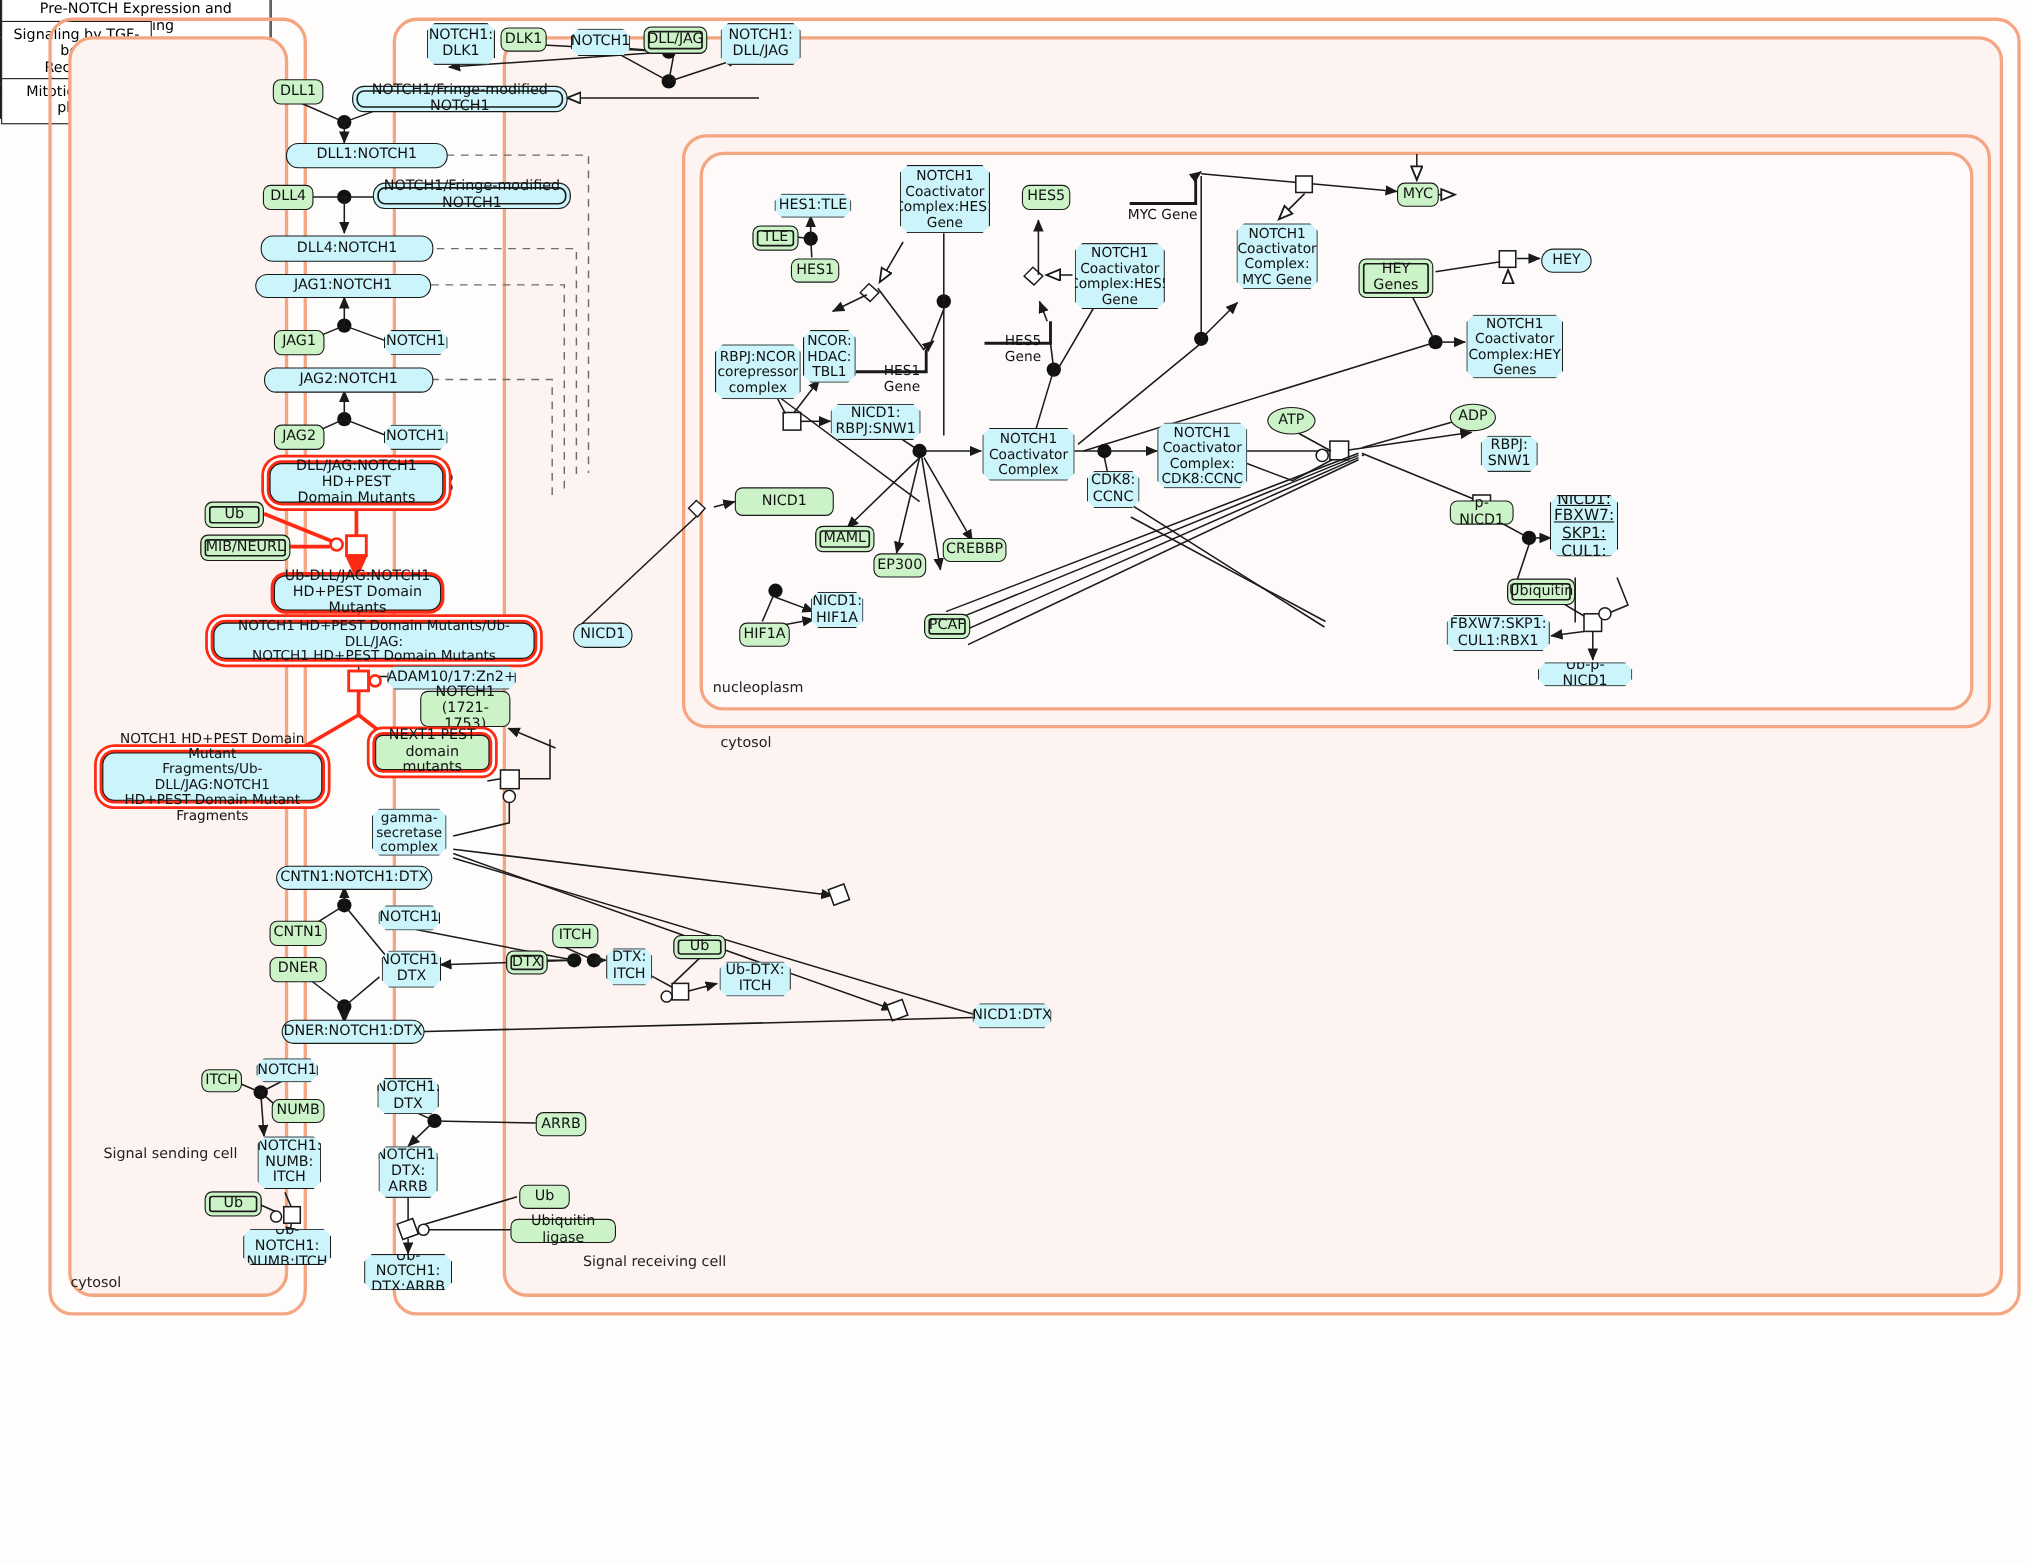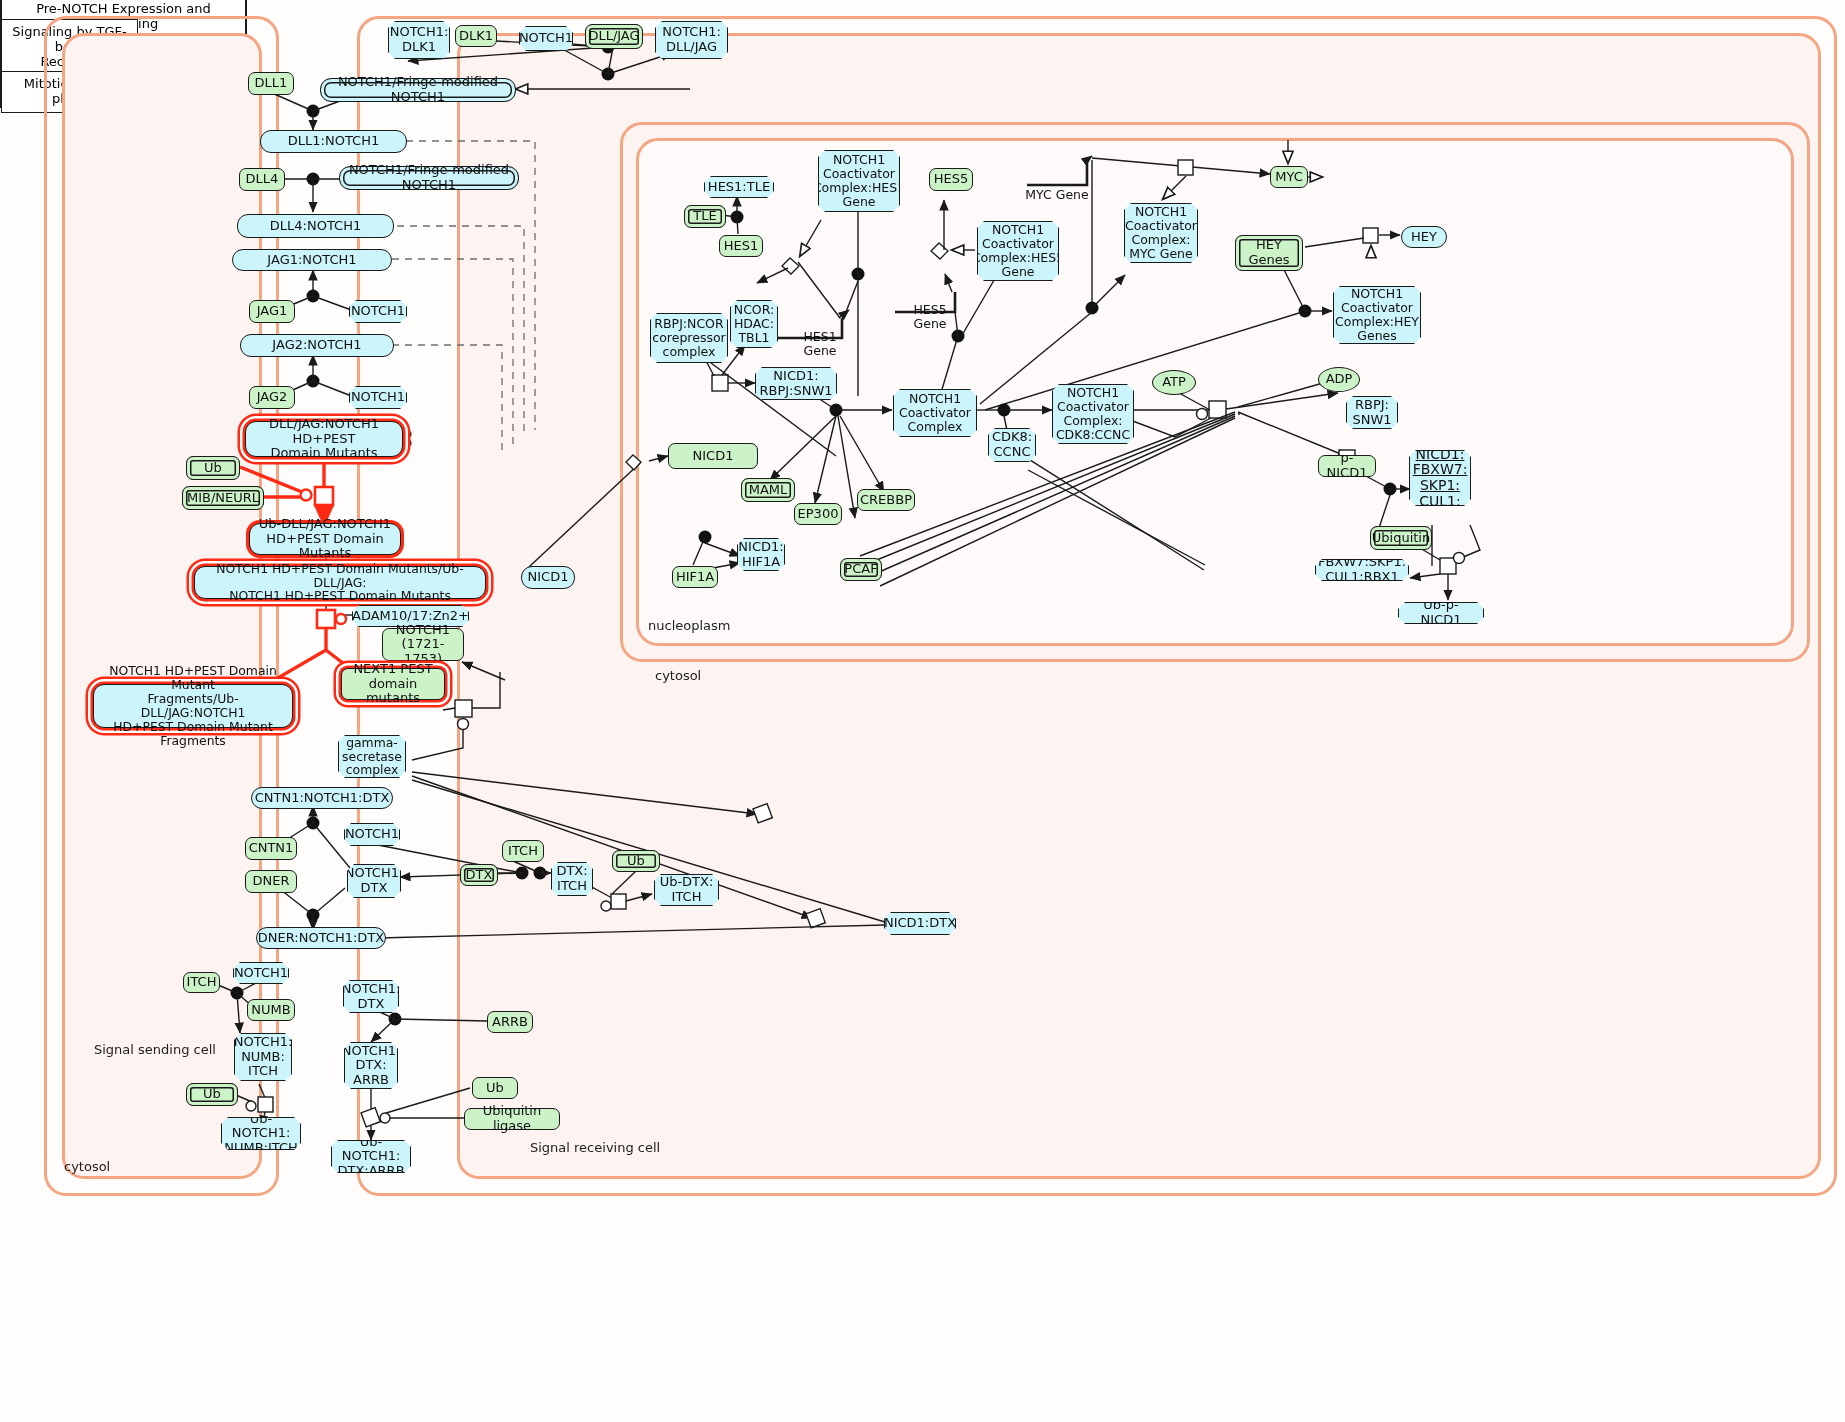--- a/index.html
+++ b/index.html
@@ -455,21 +455,21 @@
   <div class="node sm" style="left:1318px;top:367px;width:42px;height:25px;">ADP</div>
   <div class="node cx" style="left:1346px;top:396px;width:52px;height:33px;white-space:pre-line;">RBPJ:
 SNW1</div>
   <div class="node pr" style="left:1318px;top:455px;width:58px;height:22px;">p-NICD1</div>
   <div class="node cx" style="left:1409px;top:450px;width:62px;height:56px;white-space:pre-line;font-size:14px;text-decoration:underline;">p-NICD1:
 FBXW7:
 SKP1:
 CUL1:
 RBX1</div>
   <div class="node prs" style="left:1370px;top:526px;width:62px;height:24px;">Ubiquitin</div>
-  <div class="node cx" style="left:1315px;top:559px;width:94px;height:22px;white-space:pre-line;">FBXW7:SKP1:
+  <div class="node cx" style="left:1315px;top:559px;width:94px;height:33px;white-space:pre-line;">FBXW7:SKP1:
 CUL1:RBX1</div>
   <div class="node cx" style="left:1398px;top:602px;width:86px;height:22px;">Ub-p-NICD1</div>
 
   <div class="node prs" style="left:741px;top:478px;width:54px;height:24px;">MAML</div>
   <div class="node pr" style="left:794px;top:503px;width:48px;height:22px;">EP300</div>
   <div class="node prs" style="left:840px;top:518px;width:42px;height:23px;margin-top:40px;">PCAF</div>
   <div class="node pr" style="left:857px;top:489px;width:58px;height:22px;">CREBBP</div>
   <div class="node pr" style="left:672px;top:566px;width:46px;height:22px;">HIF1A</div>
   <div class="node cx" style="left:737px;top:538px;width:48px;height:33px;white-space:pre-line;">NICD1:
 HIF1A</div>

